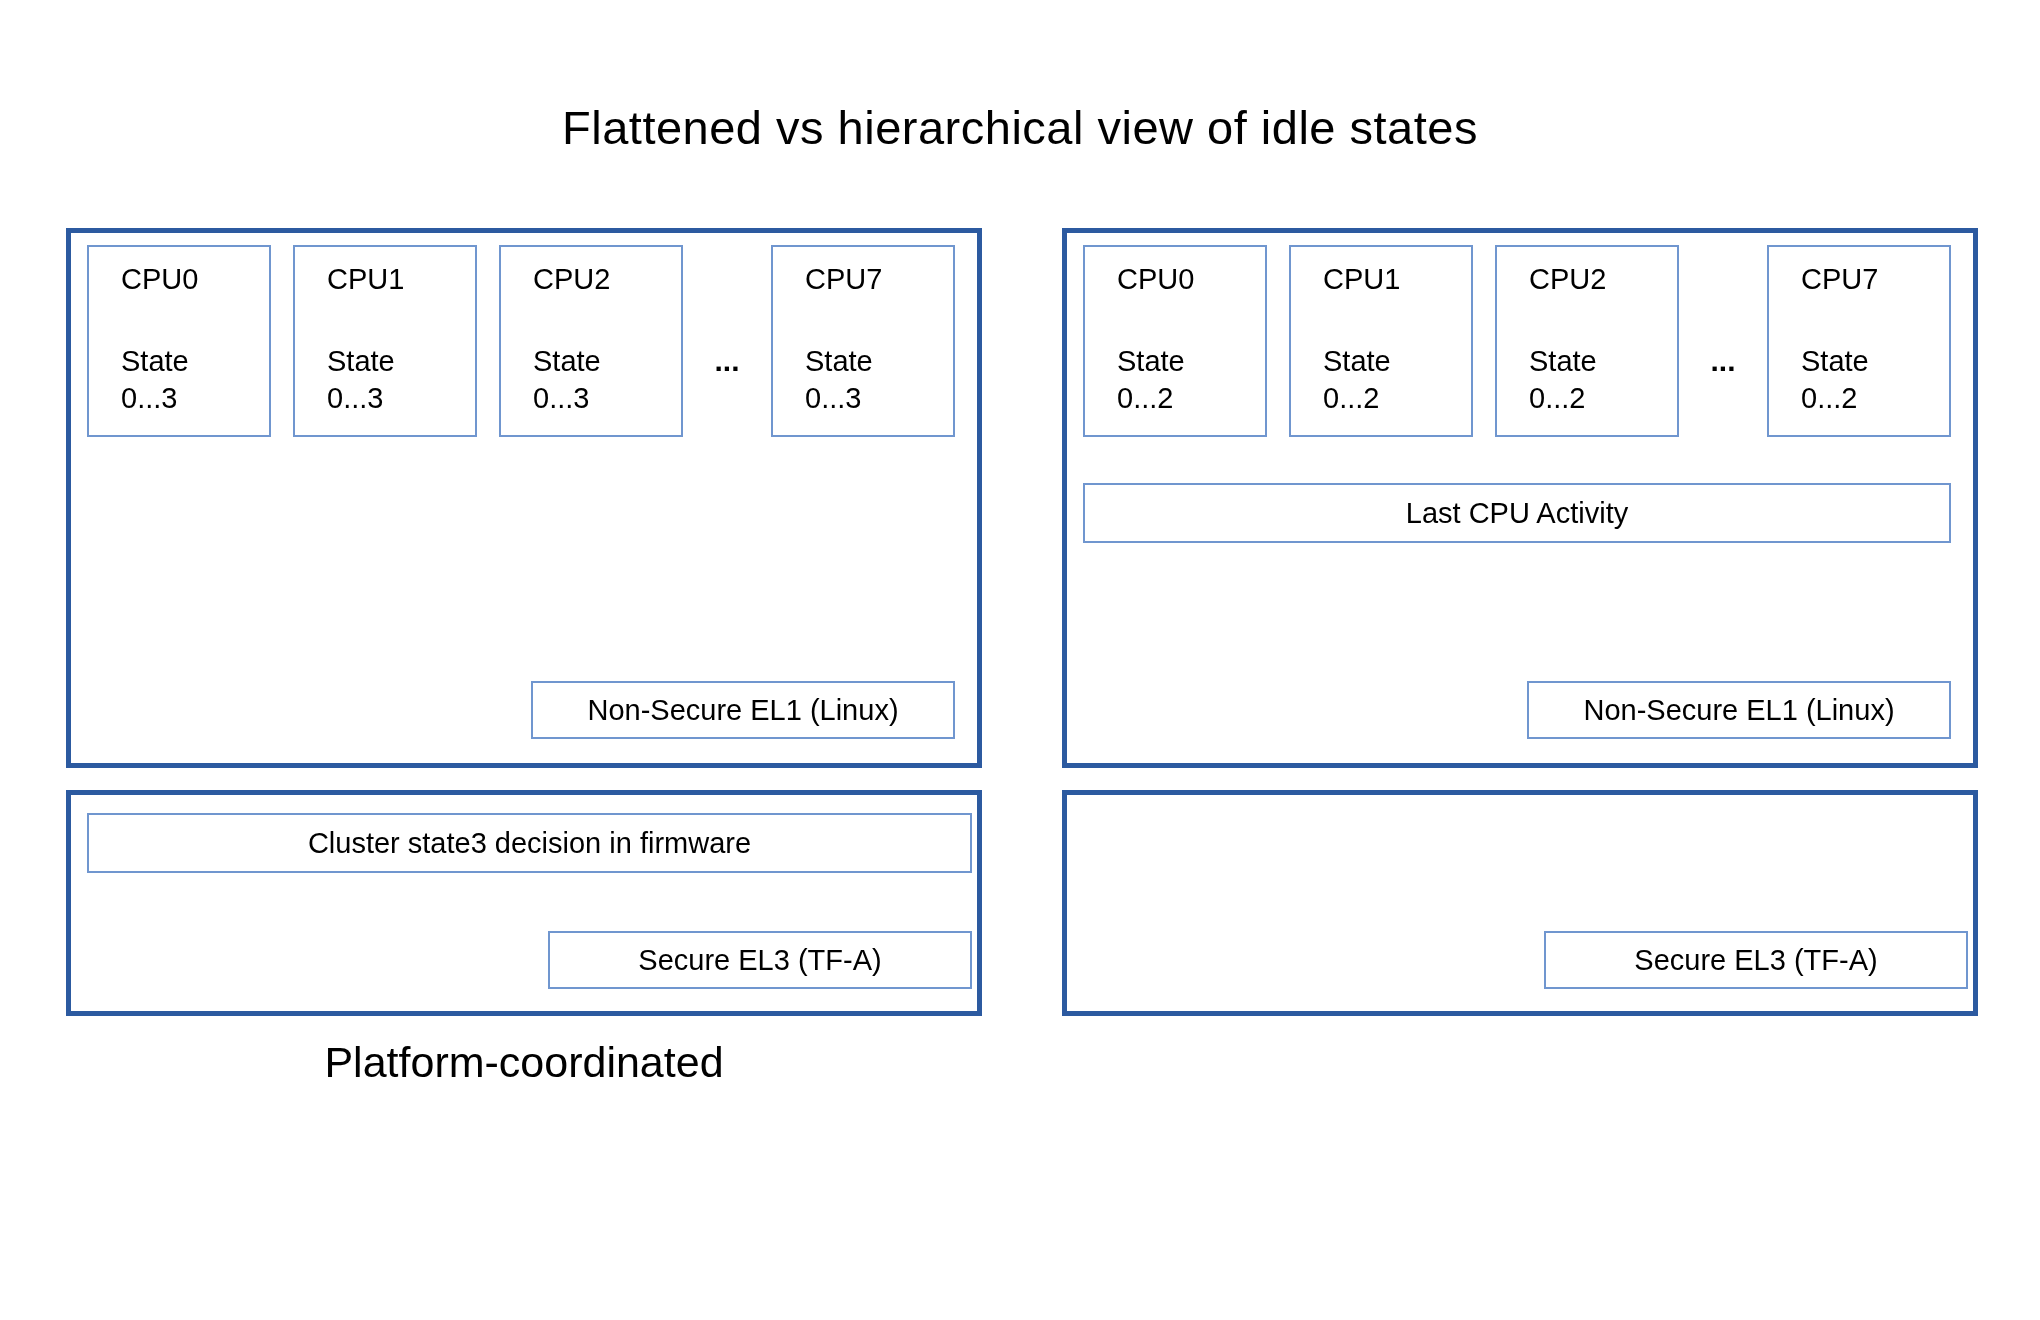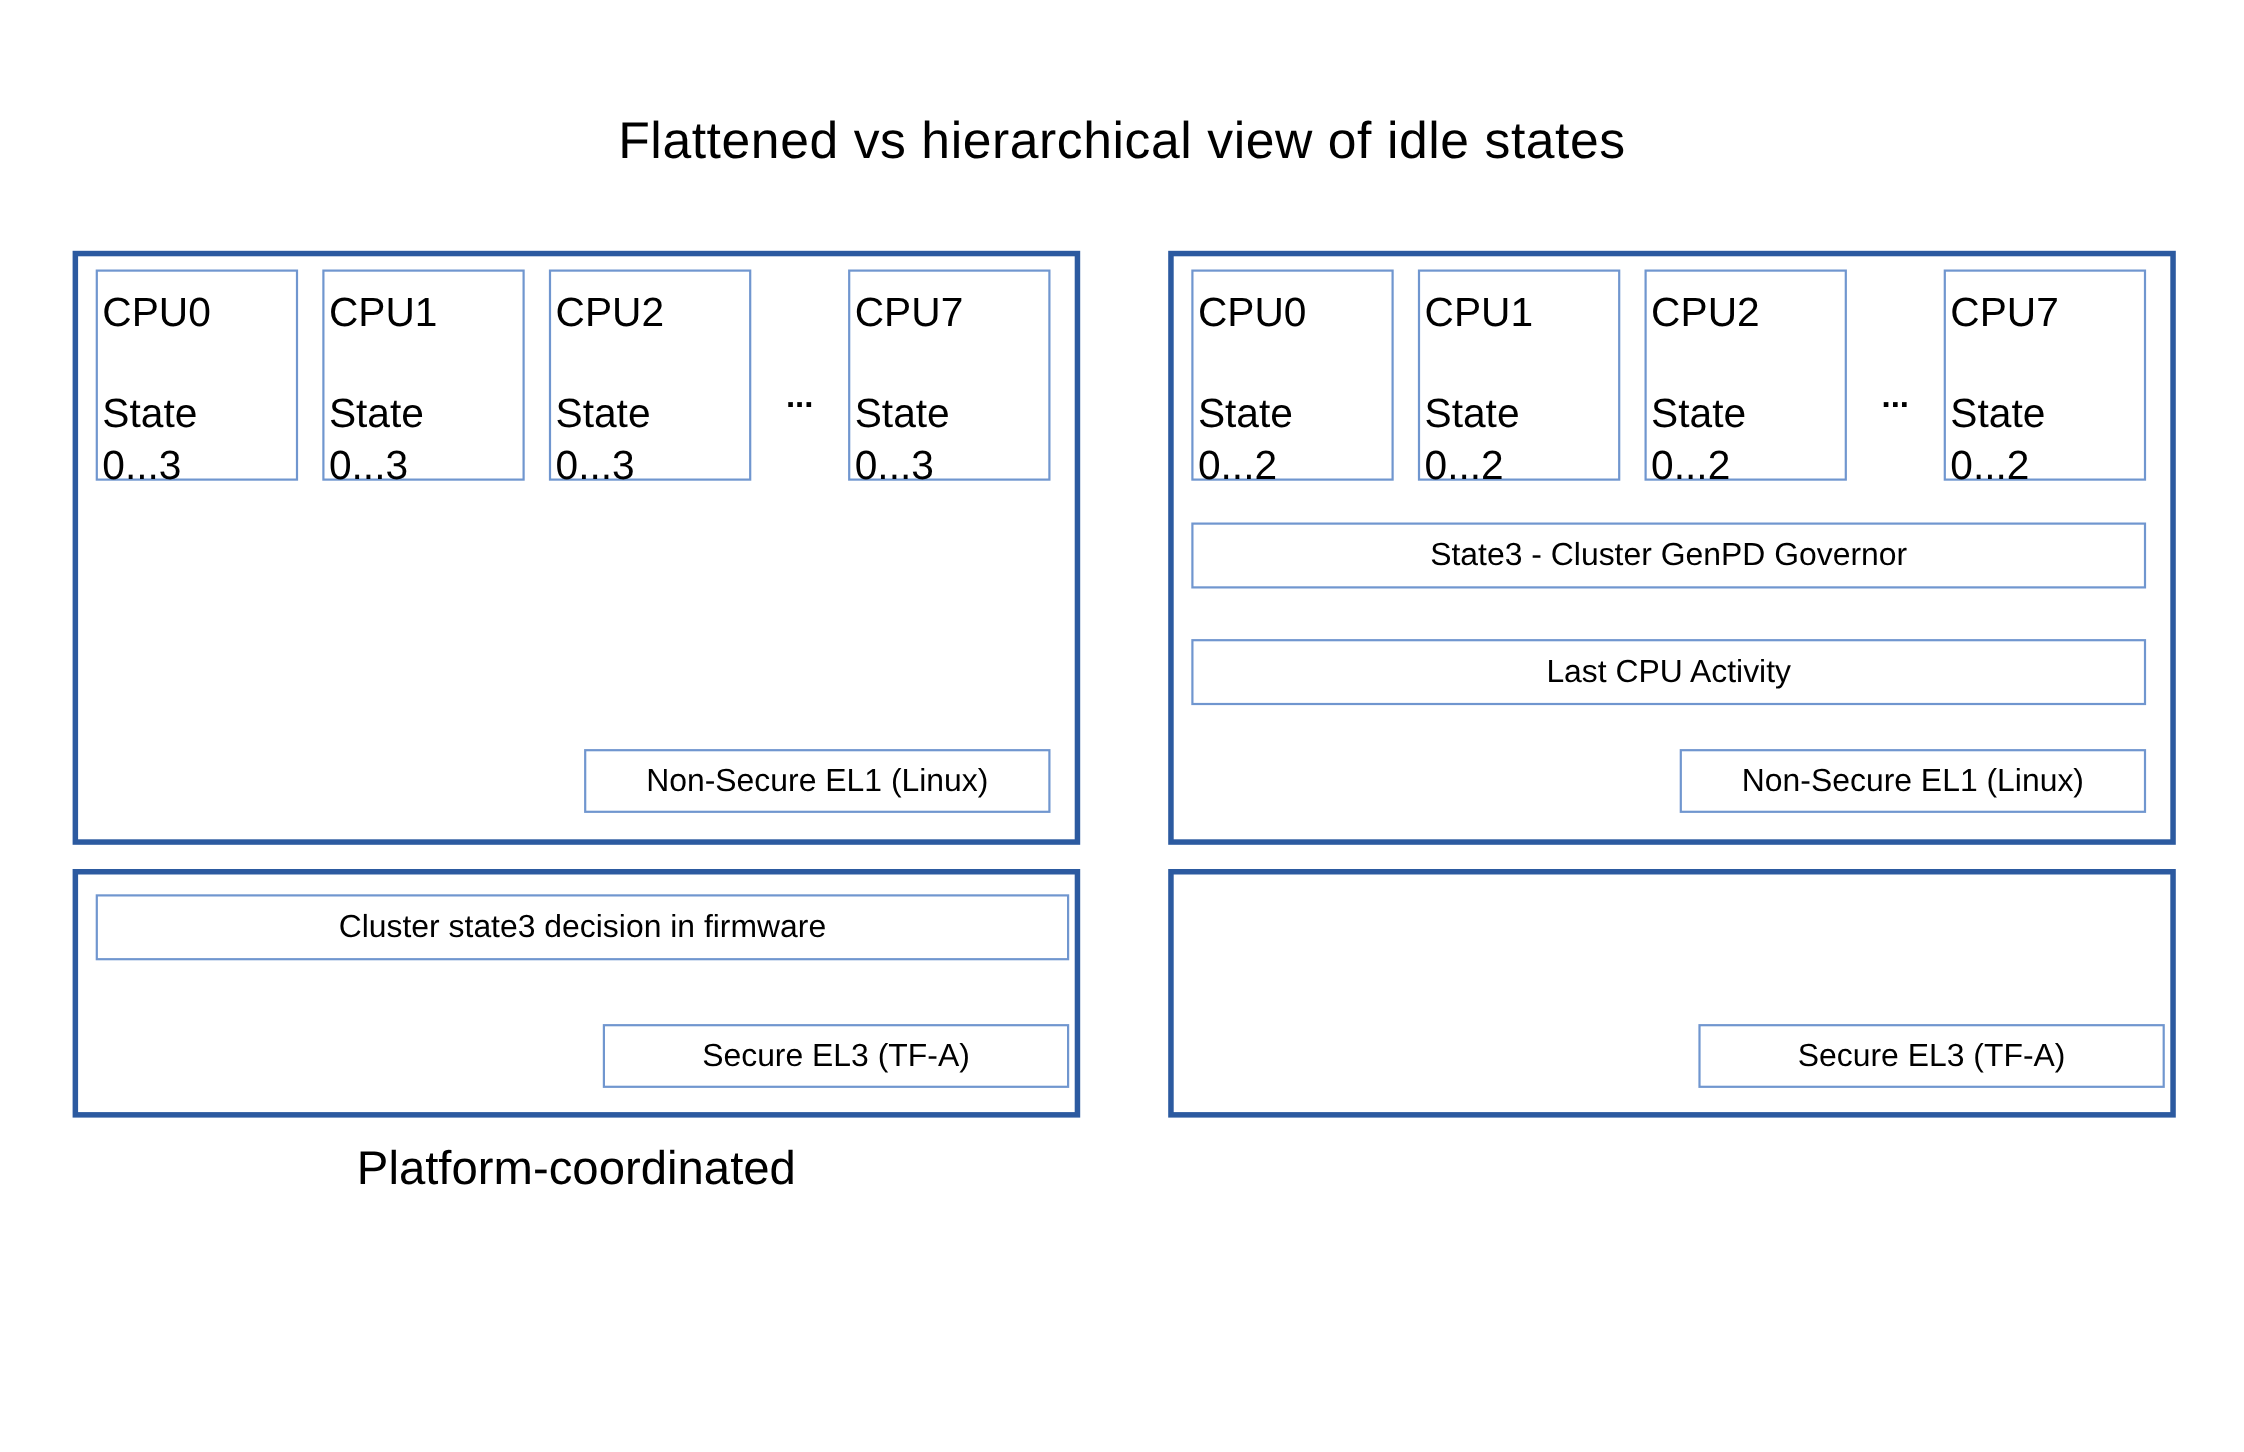--- a/index.html
+++ b/index.html
@@ -41,22 +41,22 @@
     display:flex; flex-direction:column;
   }
 
   .cpu-row {
     display:flex; justify-content:space-between; align-items:stretch;
     height:192px;
   }
   .cpu-box {
     border:2px solid var(--inner-border, #7096cf);
     width:184px;
-    padding:14px 4px;
-    font-size:37px; line-height:1.25;
+    padding:14px 32px;
+    font-size:29px; line-height:1.25;
   }
   .cpu-name { margin-bottom:46px; }
   .cpu-state { white-space:pre-line; }
   .ellipsis {
     align-self:center;
     margin-top:40px;
     font-size:30px; font-weight:700;
     width:44px; text-align:center;
   }
 
@@ -164,21 +164,20 @@
           <div class="ellipsis">...</div>
 
           <div class="cpu-box">
             <div class="cpu-name">CPU7</div>
             <div class="cpu-state">State</div>
             <div class="cpu-state">0...2</div>
           </div>
 
         </div>
 
-        <div class="wide-box gap-38">State3 - Cluster GenPD Governor</div>
 
         <div class="wide-box gap-46">Last CPU Activity</div>
 
         <div class="corner-box">Non-Secure EL1 (Linux)</div>
       </div>
 
       <div class="outer bottom">
         <div class="corner-box">Secure EL3 (TF-A)</div>
       </div>
 

